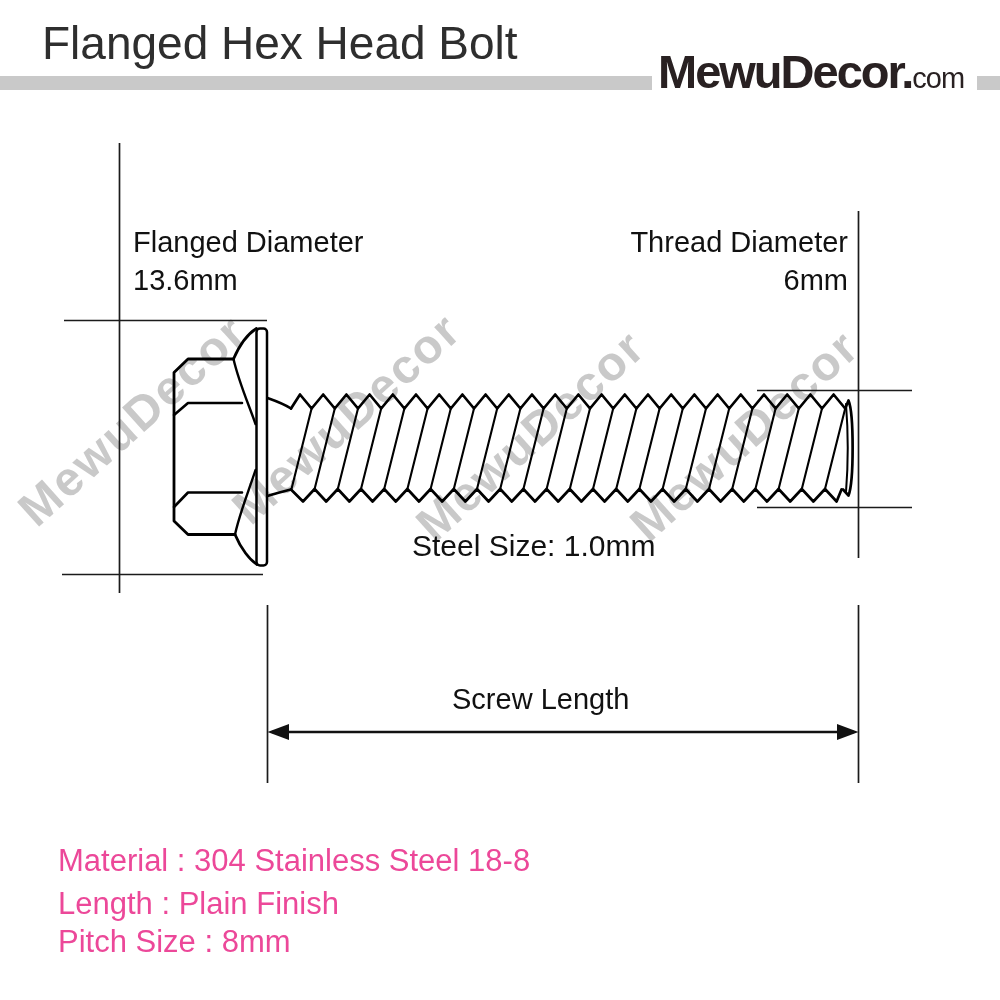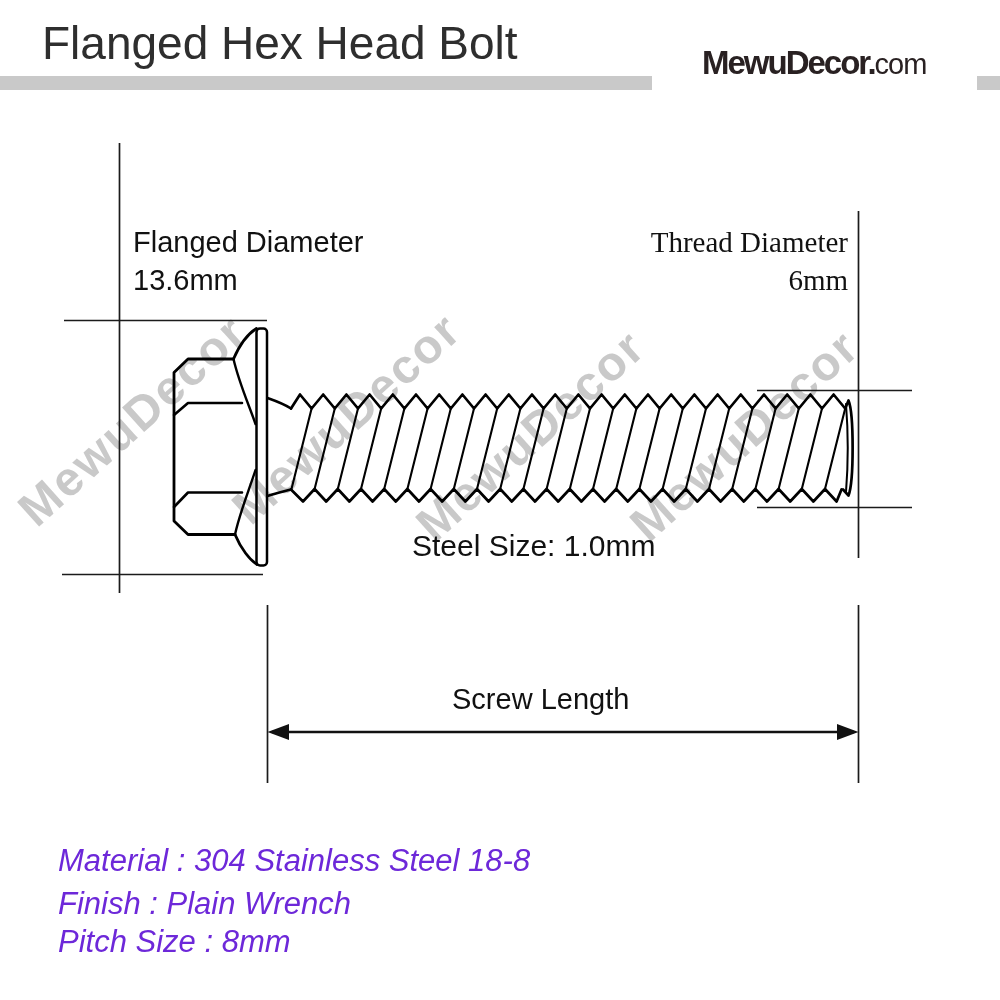--- a/index.html
+++ b/index.html
@@ -14,42 +14,42 @@
     left:42px;top:16px;
     font-size:46px;font-weight:200;color:#2e2e2e;
     letter-spacing:0px;z-index:4;
   }
   .gray-bar{background:#c9c9c9;height:14px;top:76px;z-index:1;}
   .bar-left{left:0;width:652px;}
   .bar-right{left:977px;width:23px;}
   .brand{
     left:658px;top:44px;z-index:4;color:#292122;white-space:nowrap;
   }
-  .brand .big{font-size:33px;font-weight:bold;letter-spacing:-2px;margin-left:44px;}
+  .brand .big{font-size:47px;font-weight:bold;letter-spacing:-2px;}
   .brand .small{font-size:29px;font-weight:normal;letter-spacing:-1px;}
   
   .wm{
     z-index:1;
     font-size:48px;font-weight:bold;letter-spacing:2px;
     color:#a9a9a9;opacity:0.62;white-space:nowrap;
     transform:rotate(-42deg);transform-origin:0 100%;
   }
   
   #drawing{left:0;top:0;z-index:2;}
   
   .dim-label{z-index:3;color:#111;font-size:29px;white-space:nowrap;}
   .dim-left{left:133px;text-align:right;}
-  .dim-right{right:152px;text-align:right;font-family:Liberation Serif, serif;}
+  .dim-right{right:152px;text-align:right;}
   .row1{top:226px;} .row2{top:264px;}
   .pitch-label{left:412px;top:529px;font-size:30px;}
   .screw-label{left:452px;top:683px;width:200px;text-align:left;}
   
   .spec-line{
     left:58px;z-index:3;
-    font-size:31px;font-weight:200;color:#6d28d9;white-space:nowrap;font-style:italic;
+    font-size:31px;font-weight:200;color:#ec4899;white-space:nowrap;
   }
 </style>
 </head>
 <body>
 
 <div class="abs page-title">Flanged Hex Head Bolt</div>
 <div class="abs gray-bar bar-left"></div>
 <div class="abs gray-bar bar-right"></div>
 <div class="abs brand"><span class="big">MewuDecor.</span><span class="small">com</span></div>
 
@@ -103,14 +103,14 @@
 </svg>
 
 <div class="abs dim-label dim-left row1">Flanged Diameter</div>
 <div class="abs dim-label dim-left row2">13.6mm</div>
 <div class="abs dim-label dim-right row1">Thread Diameter</div>
 <div class="abs dim-label dim-right row2">6mm</div>
 <div class="abs dim-label pitch-label">Steel Size: 1.0mm</div>
 <div class="abs dim-label screw-label">Screw Length</div>
 
 <div class="abs spec-line" style="top:843px;">Material : 304 Stainless Steel 18-8</div>
-<div class="abs spec-line" style="top:886px;">Finish : Plain Wrench</div>
+<div class="abs spec-line" style="top:886px;">Length : Plain Finish</div>
 <div class="abs spec-line" style="top:924px;">Pitch Size : 8mm</div>
 
 </body></html>

